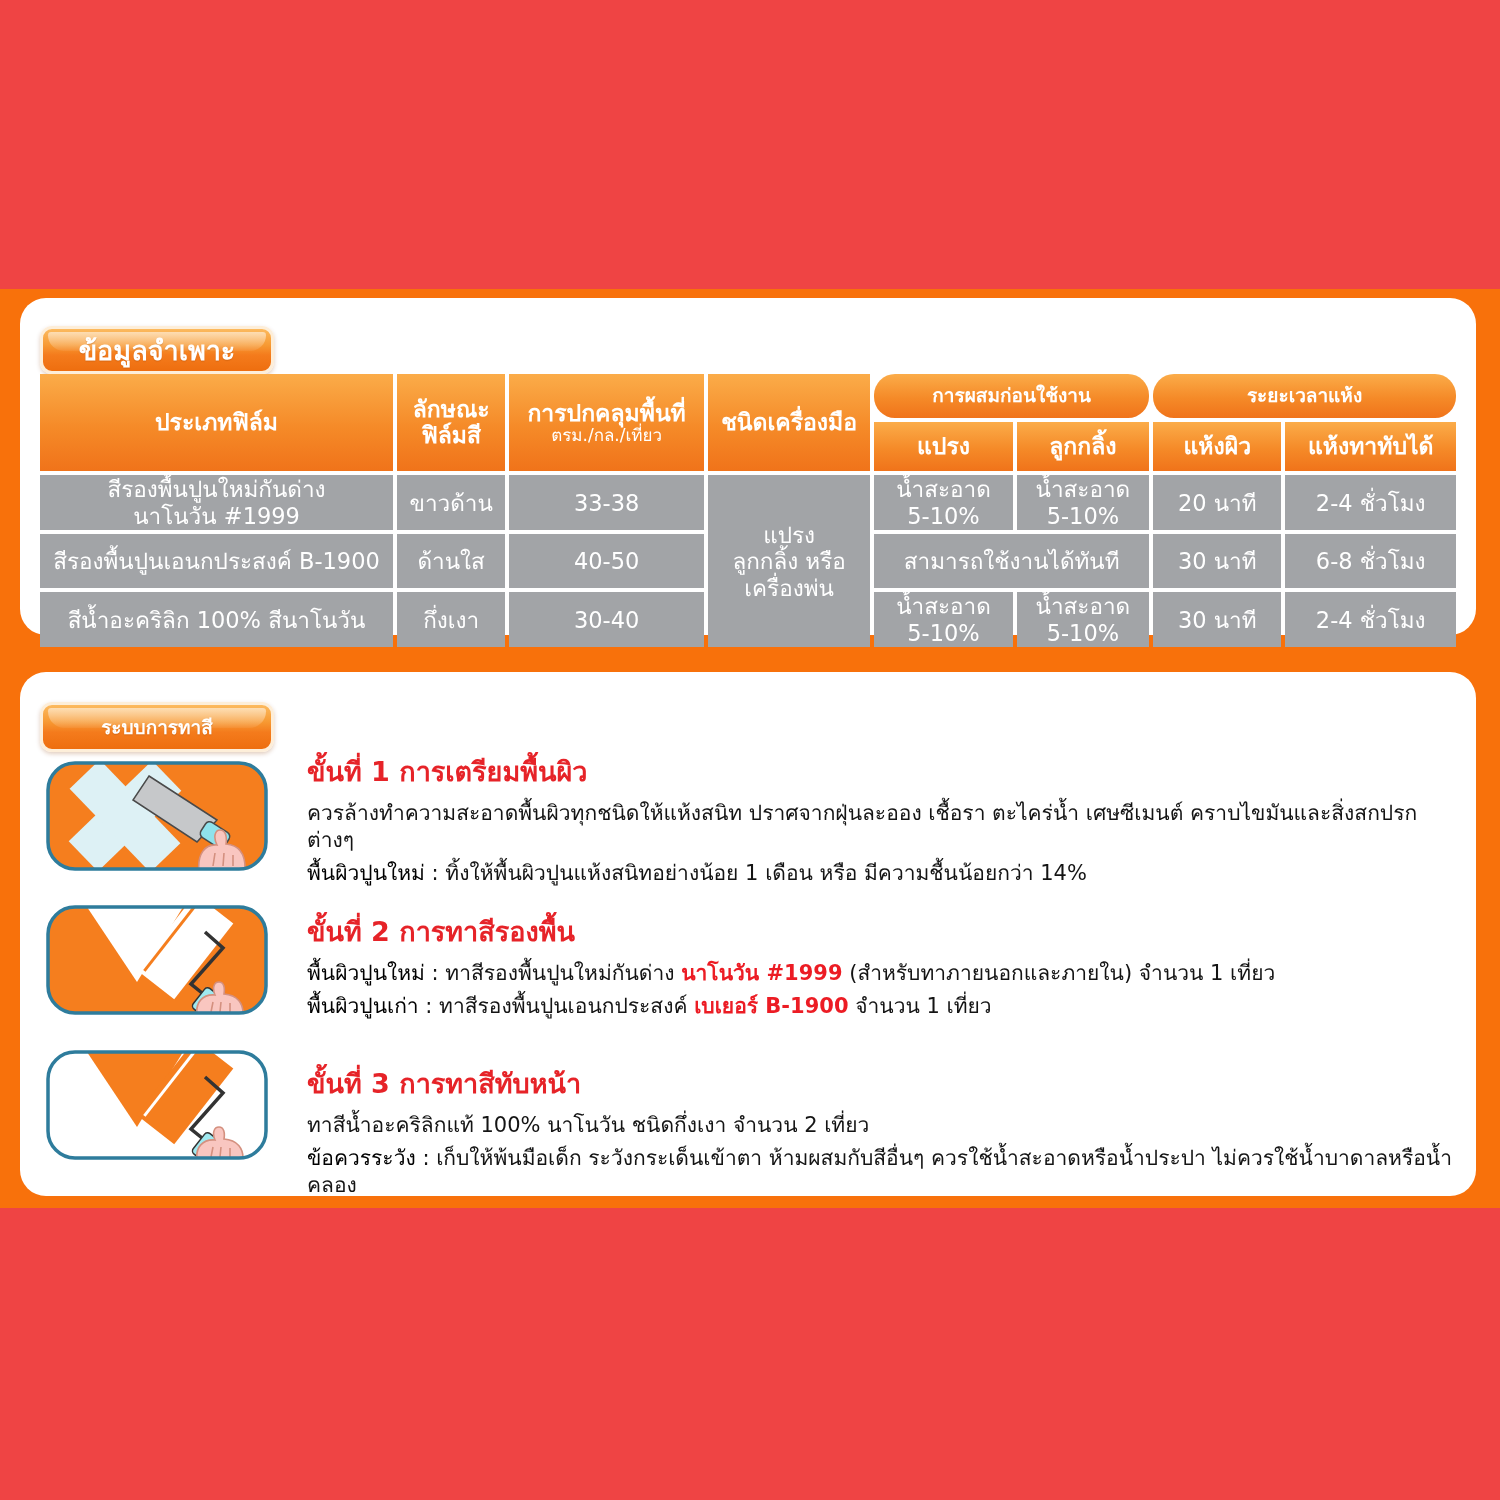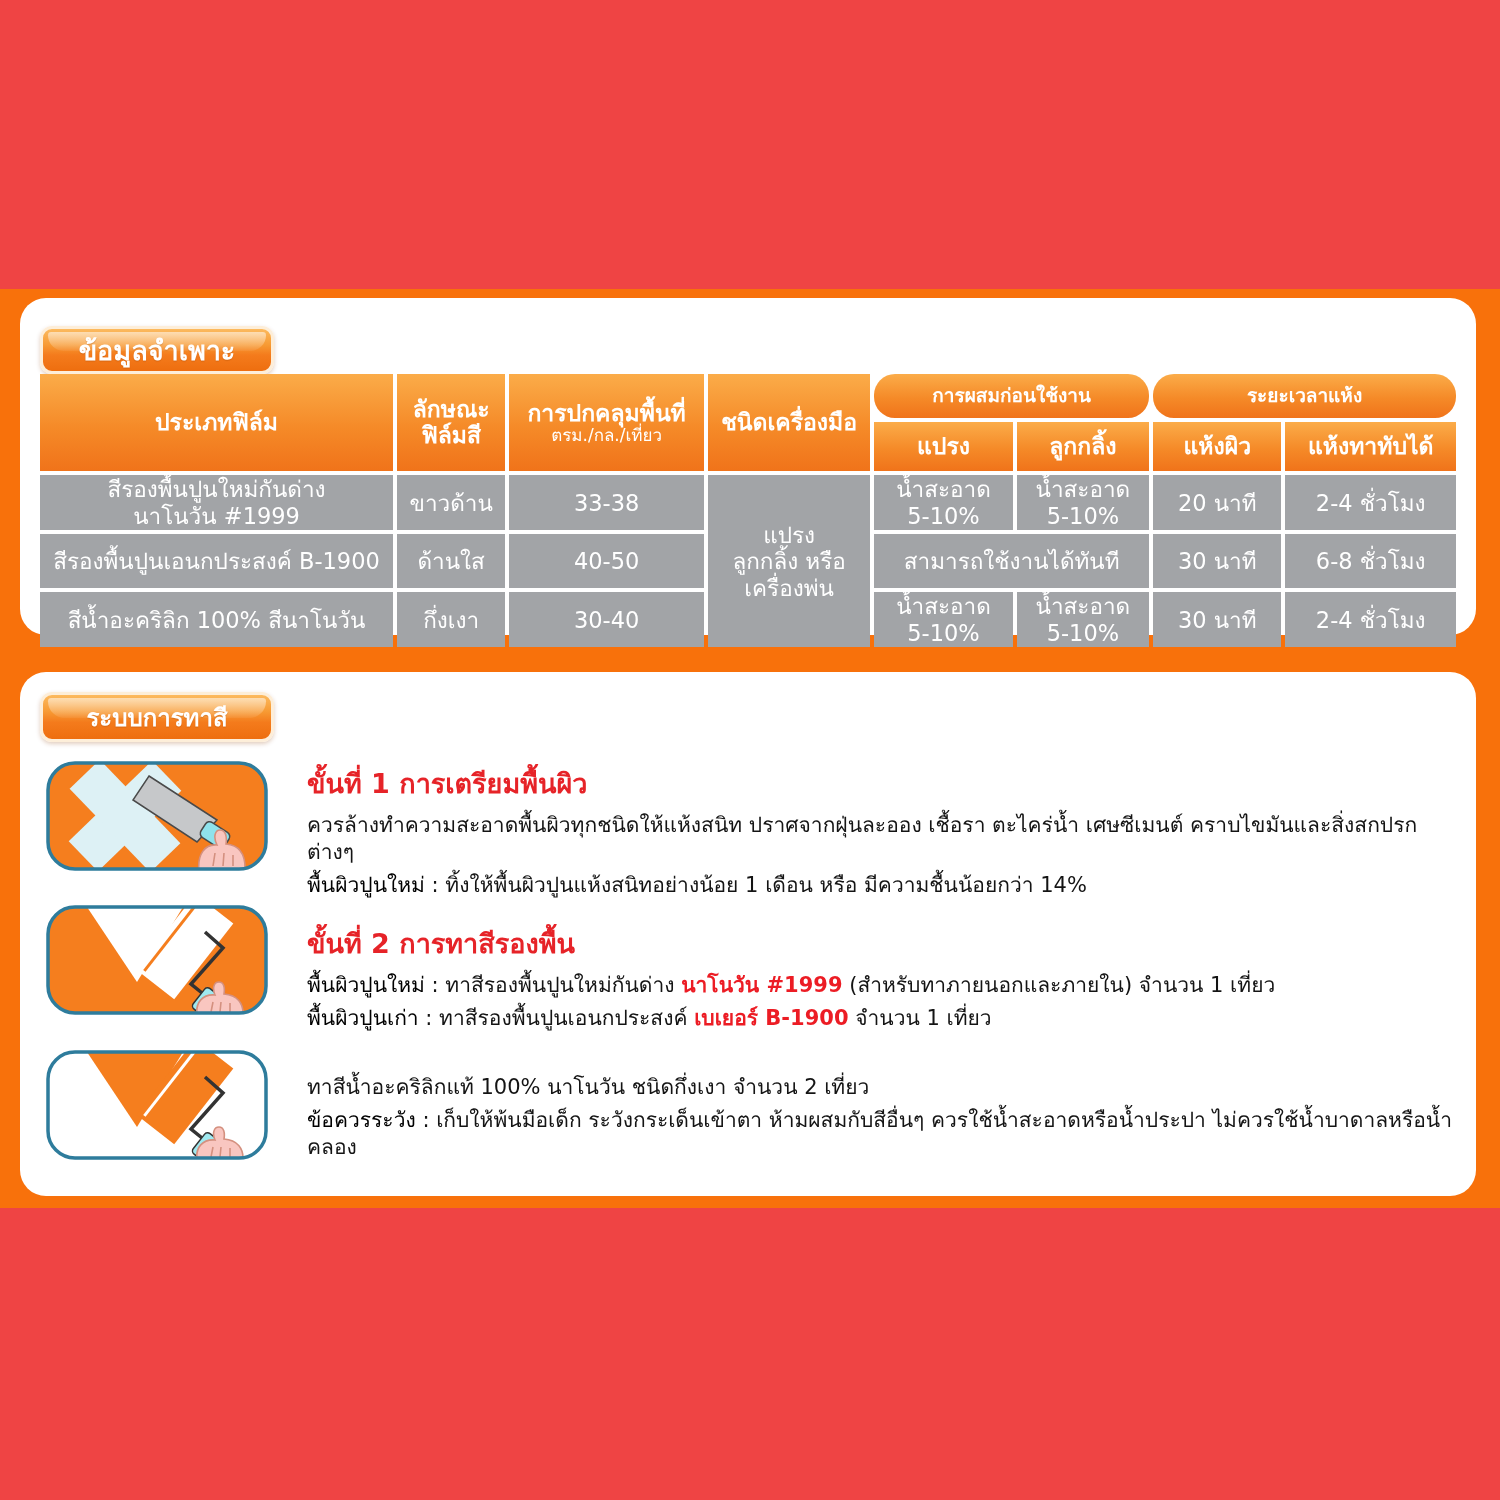--- a/index.html
+++ b/index.html
@@ -12,37 +12,37 @@
 
   
   .pill-btn{position:absolute;display:flex;align-items:center;justify-content:center;
             background:linear-gradient(180deg,#FCBA5F 0%,#F79A33 38%,#F47B1C 62%,#EE6E0F 100%);
             border:3px solid #FDEED9;border-radius:12px;color:#fff;font-weight:bold;
             box-shadow:0 2px 4px rgba(140,60,0,.25);text-shadow:0 1px 1px rgba(160,70,0,.35);}
   .pill-btn::before{content:"";position:absolute;left:5px;right:5px;top:3px;height:45%;
             background:linear-gradient(180deg,rgba(255,255,255,.55),rgba(255,255,255,.06));
             border-radius:8px 8px 40px 40px;pointer-events:none;}
   .spec-btn{left:20px;top:28px;width:228px;height:42px;font-size:27px;}
-  .paint-btn{left:20px;top:20px;width:228px;height:44px;font-size:24px;}
+  .paint-btn{left:20px;top:30px;width:228px;height:44px;font-size:19px;}
 
   
   .spec-table{position:absolute;left:16px;top:72px;width:1424px;border-collapse:separate;
               border-spacing:4px;table-layout:fixed;}
   .spec-table th{background:linear-gradient(180deg,#FBAC49 0%,#F58A28 55%,#F0731A 100%);
               color:#fff;font-weight:bold;font-size:23px;text-align:center;vertical-align:middle;
               line-height:1.12;padding:1px 2px;white-space:pre-line;}
   .spec-table .th-group{height:26px;font-size:19px;border-radius:21px;}
   .spec-table .th-sub2{height:30px;}
   .spec-table td{background:#A2A4A7;color:#fff;font-size:22.5px;text-align:center;
               vertical-align:middle;line-height:1.18;white-space:pre-line;height:52px;padding:1px 2px;}
   .th-subnote{display:block;font-size:17px;font-weight:normal;margin-top:-1px;}
 
   
   .step-icon{position:absolute;left:25px;width:224px;height:112px;}
-  .step-text{position:absolute;left:287px;right:24px;margin-top:12px;}
+  .step-text{position:absolute;left:287px;right:24px;}
   .step-title{font-size:27px;font-weight:bold;color:#E62328;margin:0 0 7px 0;}
   .body-line{font-size:21px;color:#141414;margin:0 0 6px 0;line-height:1.28;}
   .lbl{font-weight:normal;color:#000;}
   .hl{font-weight:bold;color:#EC1C24;}
   .t1{top:78px;} .i1{top:88px;}
   .t2{top:238px;} .i2{top:232px;}
   .t3{top:390px;} .i3{top:377px;}
 </style>
 </head>
 <body>
@@ -198,17 +198,18 @@
       <p class="body-line"><span class="lbl">พื้นผิวปูนใหม่</span><span> : </span><span>ทิ้งให้พื้นผิวปูนแห้งสนิทอย่างน้อย 1 เดือน หรือ มีความชื้นน้อยกว่า 14%</span><span class="hl"></span><span></span></p>
     </div>
 
     <div class="step-text t2">
       <p class="step-title">ขั้นที่ 2 การทาสีรองพื้น</p>
       <p class="body-line"><span class="lbl">พื้นผิวปูนใหม่</span><span> : </span><span>ทาสีรองพื้นปูนใหม่กันด่าง </span><span class="hl">นาโนวัน #1999</span><span> (สำหรับทาภายนอกและภายใน) จำนวน 1 เที่ยว</span></p>
       <p class="body-line"><span class="lbl">พื้นผิวปูนเก่า</span><span> : </span><span>ทาสีรองพื้นปูนเอนกประสงค์ </span><span class="hl">เบเยอร์ B-1900</span><span> จำนวน 1 เที่ยว</span></p>
     </div>
 
     <div class="step-text t3">
+      <p class="step-title">ขั้นที่ 3 การทาสีทับหน้า</p>
       <p class="body-line">ทาสีน้ำอะคริลิกแท้ 100% นาโนวัน ชนิดกึ่งเงา จำนวน 2 เที่ยว</p>
       <p class="body-line"><span class="lbl">ข้อควรระวัง</span><span> : </span><span>เก็บให้พ้นมือเด็ก ระวังกระเด็นเข้าตา ห้ามผสมกับสีอื่นๆ ควรใช้น้ำสะอาดหรือน้ำประปา ไม่ควรใช้น้ำบาดาลหรือน้ำคลอง</span><span class="hl"></span><span></span></p>
     </div>
   </div>
 </div>
 
 </body></html>

